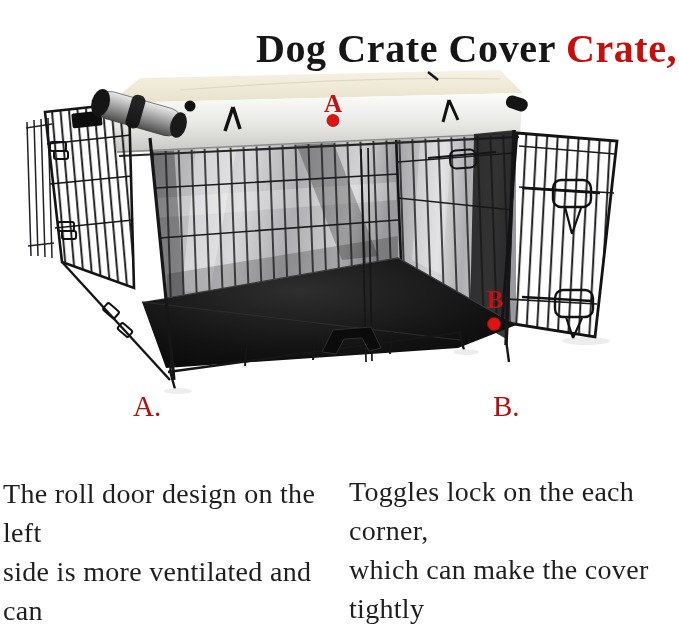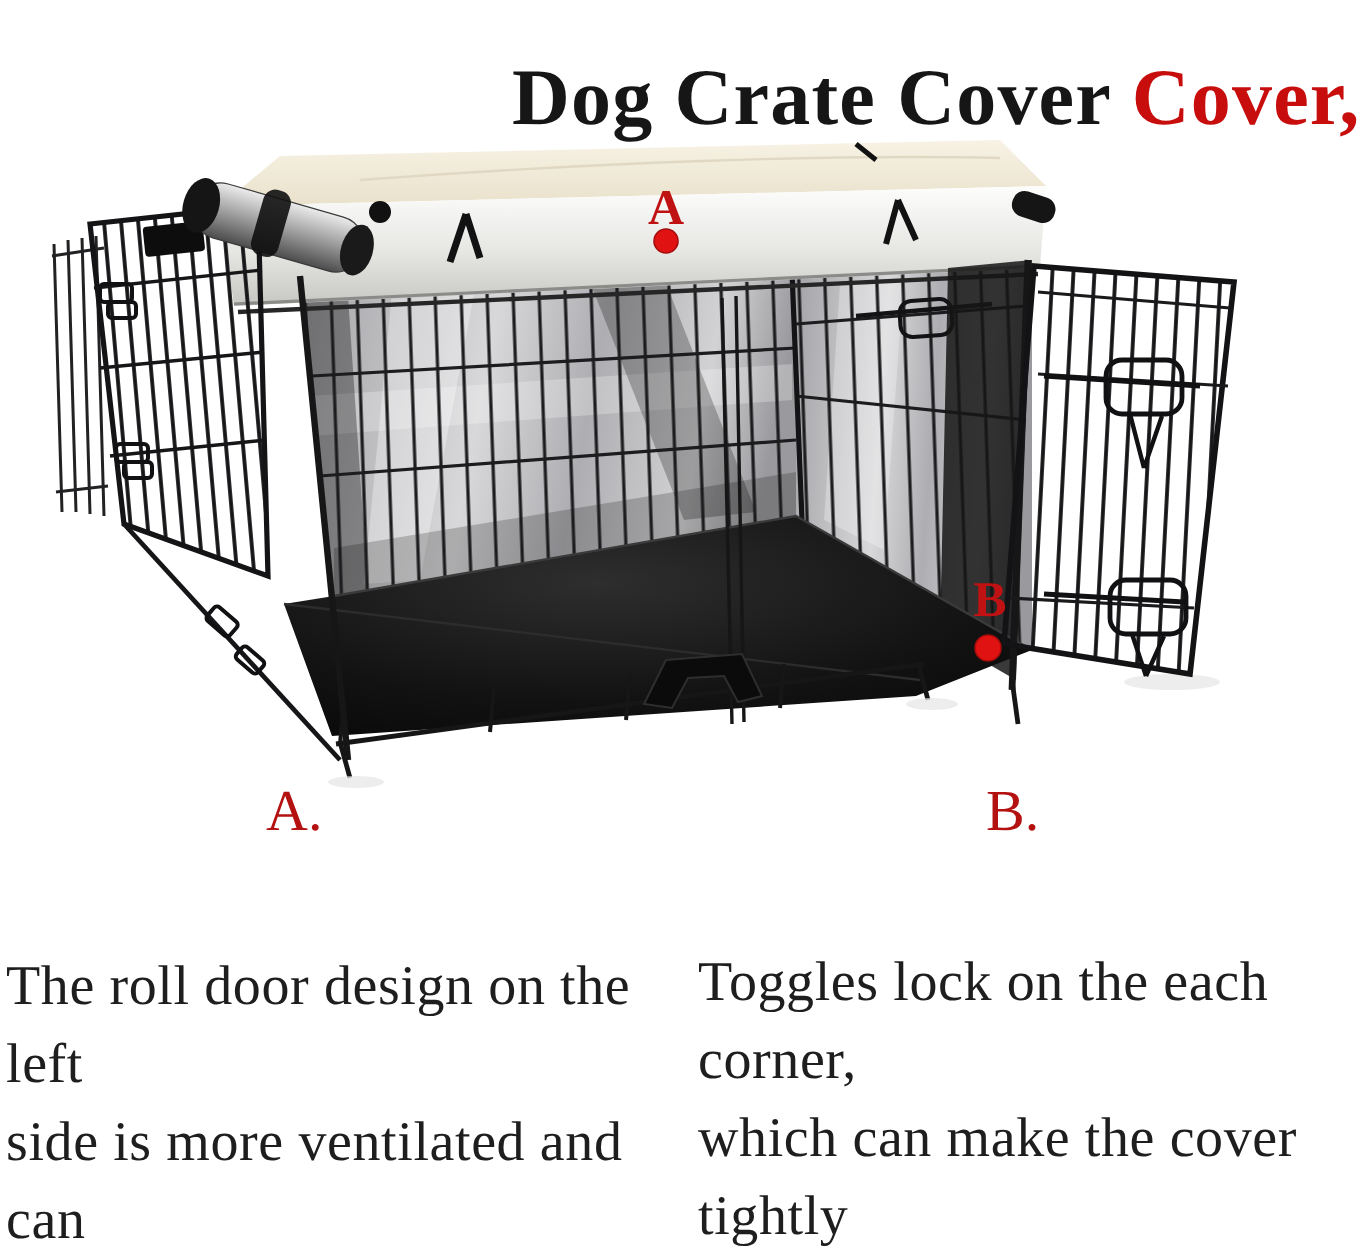--- a/index.html
+++ b/index.html
@@ -20,21 +20,21 @@
                 white-space:pre-line;color:var(--text_dark);}
   .text-a{left:3px;top:446px;width:345px;}
   .text-b{left:349px;top:444px;width:332px;}
   svg text.marker{font-family:"Liberation Serif","DejaVu Serif",serif;font-weight:700;font-size:25px;}
 </style>
 </head>
 <body>
 
 <div class="page">
 
-  <h1 class="title"><span>Dog Crate Cover</span> <span class="hl">Cover,</span></h1>
+  <h1 class="title"><span>Dog Crate Cover</span> <span class="hl">Crate,</span></h1>
 
   <svg class="photo" viewBox="0 0 679 345" xmlns="http://www.w3.org/2000/svg">
     <defs>
       <linearGradient id="gCream" x1="0" y1="0" x2="0" y2="1">
         <stop offset="0" stop-color="#f7f2e4"></stop>
           <stop offset="1" stop-color="#e9e1cb"></stop>
       </linearGradient>
       <linearGradient id="gBand" x1="0" y1="0" x2="0" y2="1">
         <stop offset="0" stop-color="#fdfdfc"></stop>
           <stop offset="0.55" stop-color="#e6e6e3"></stop>

